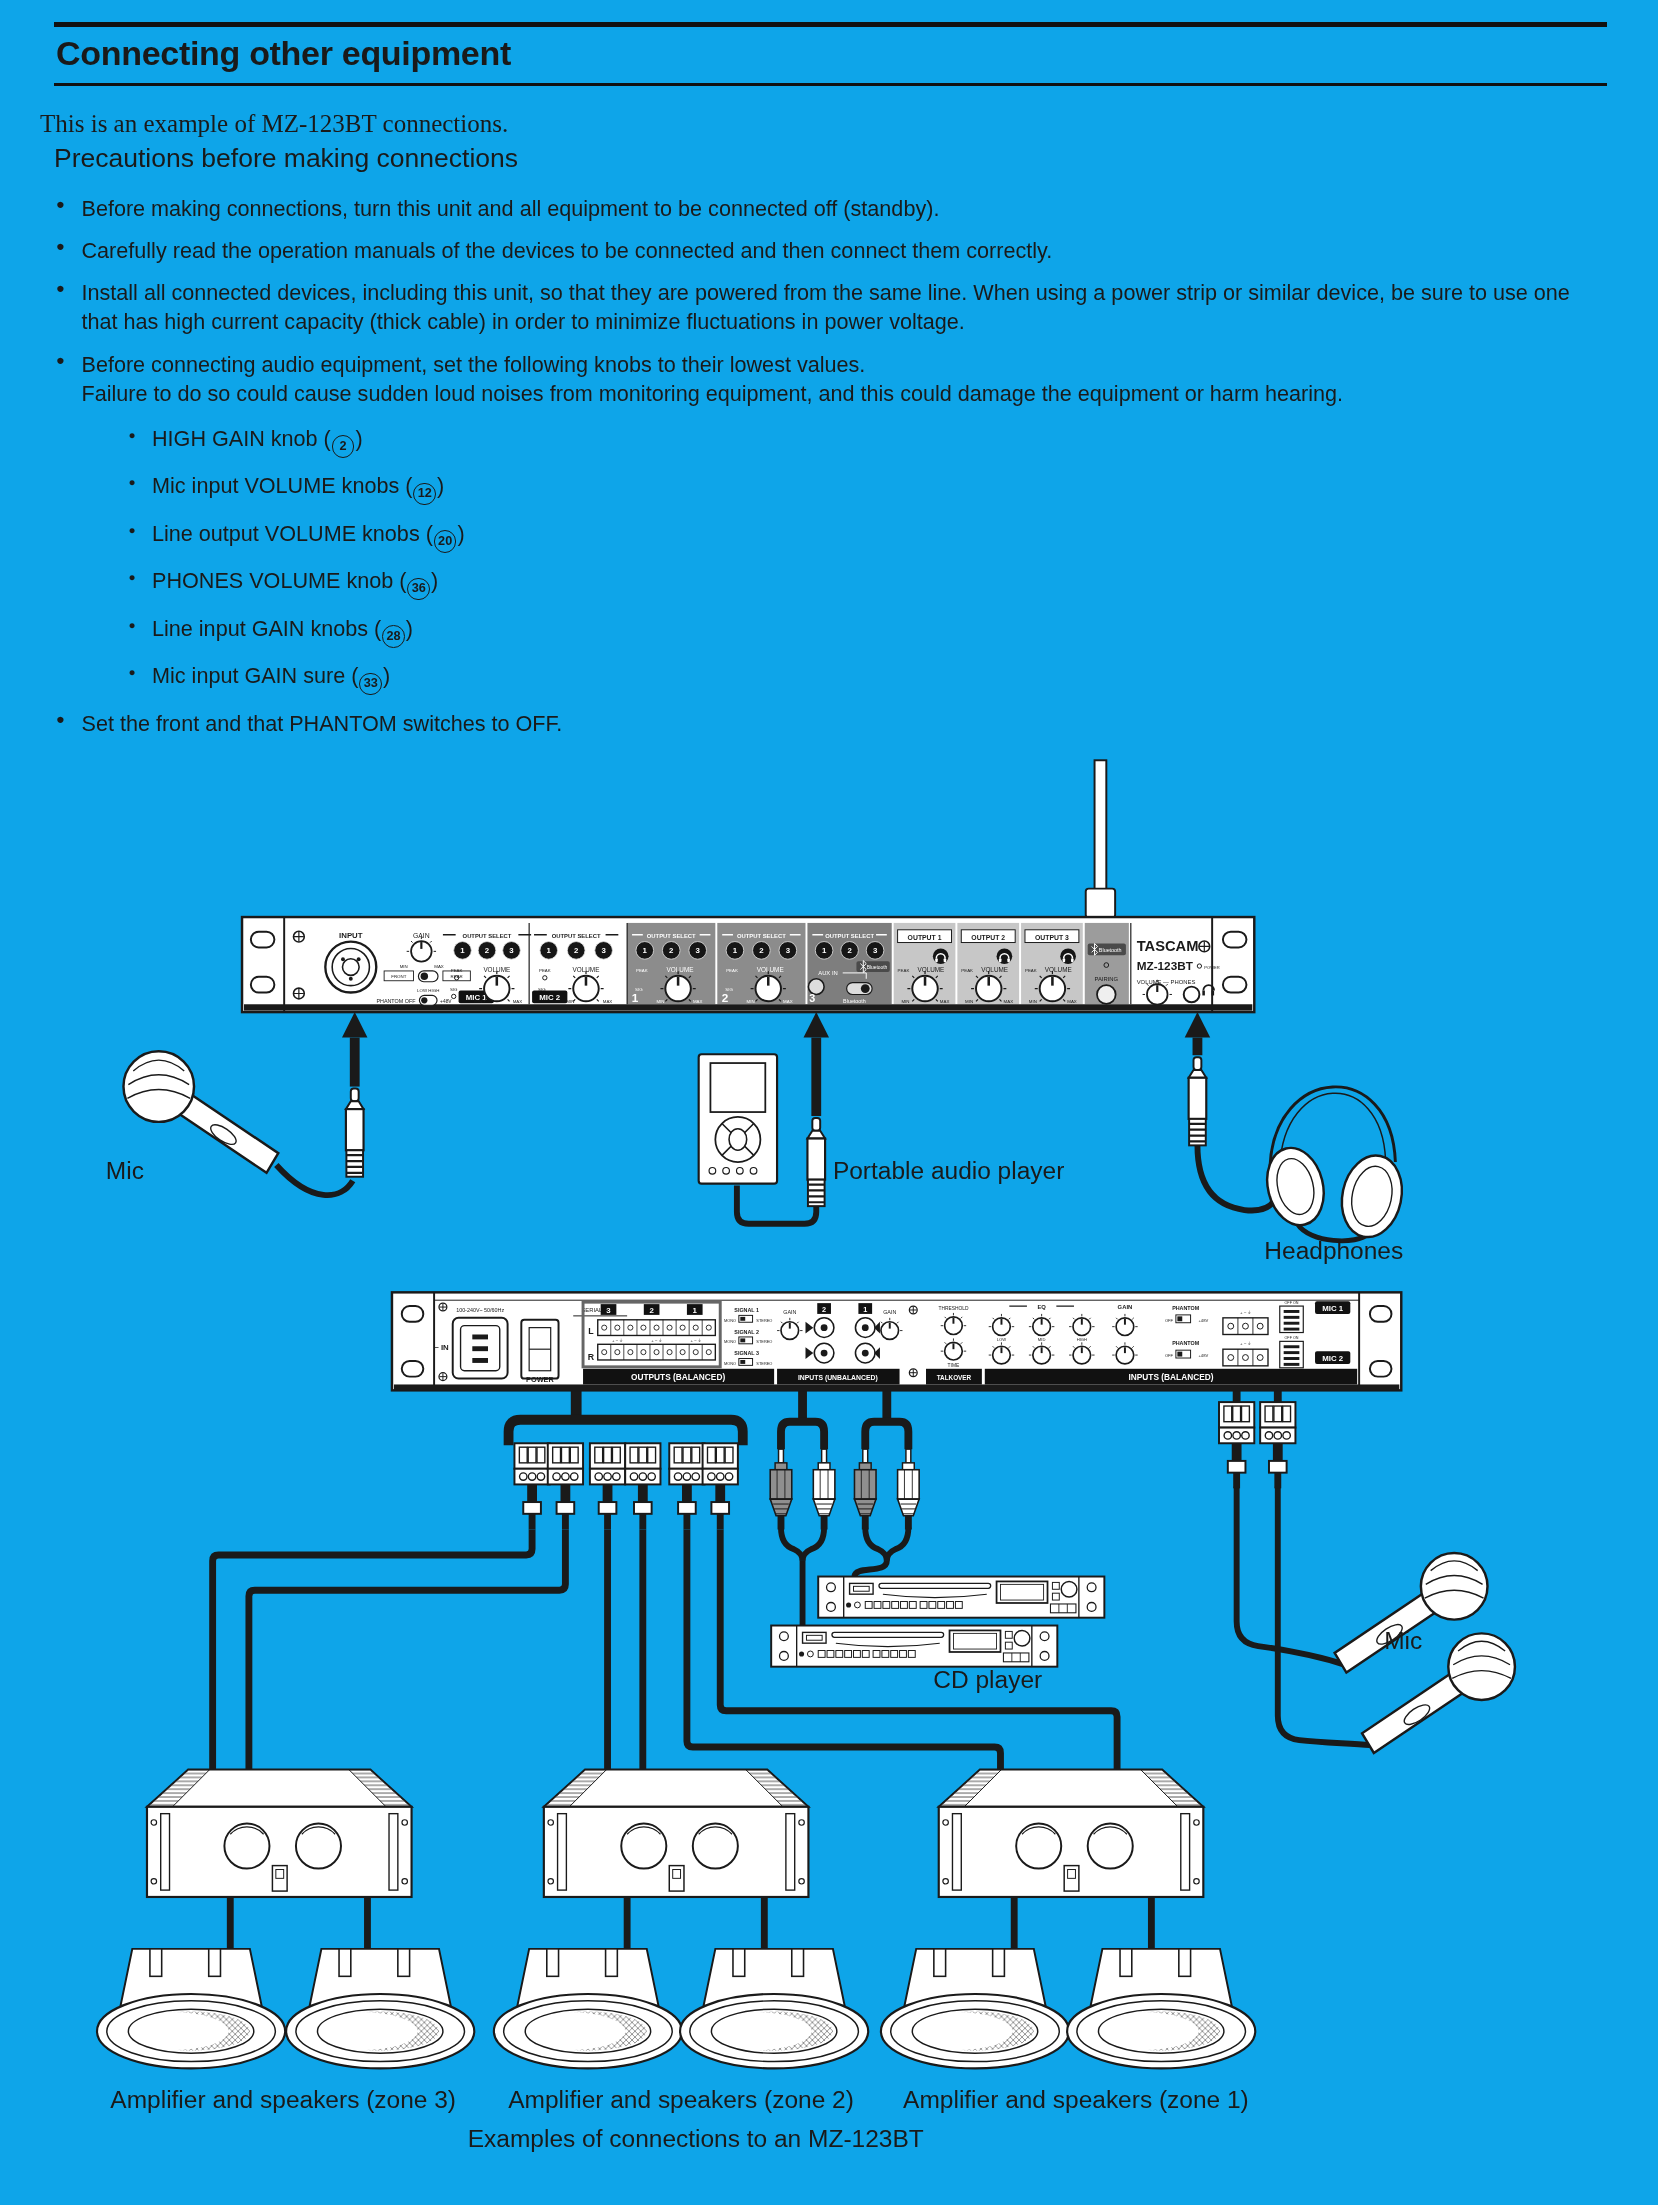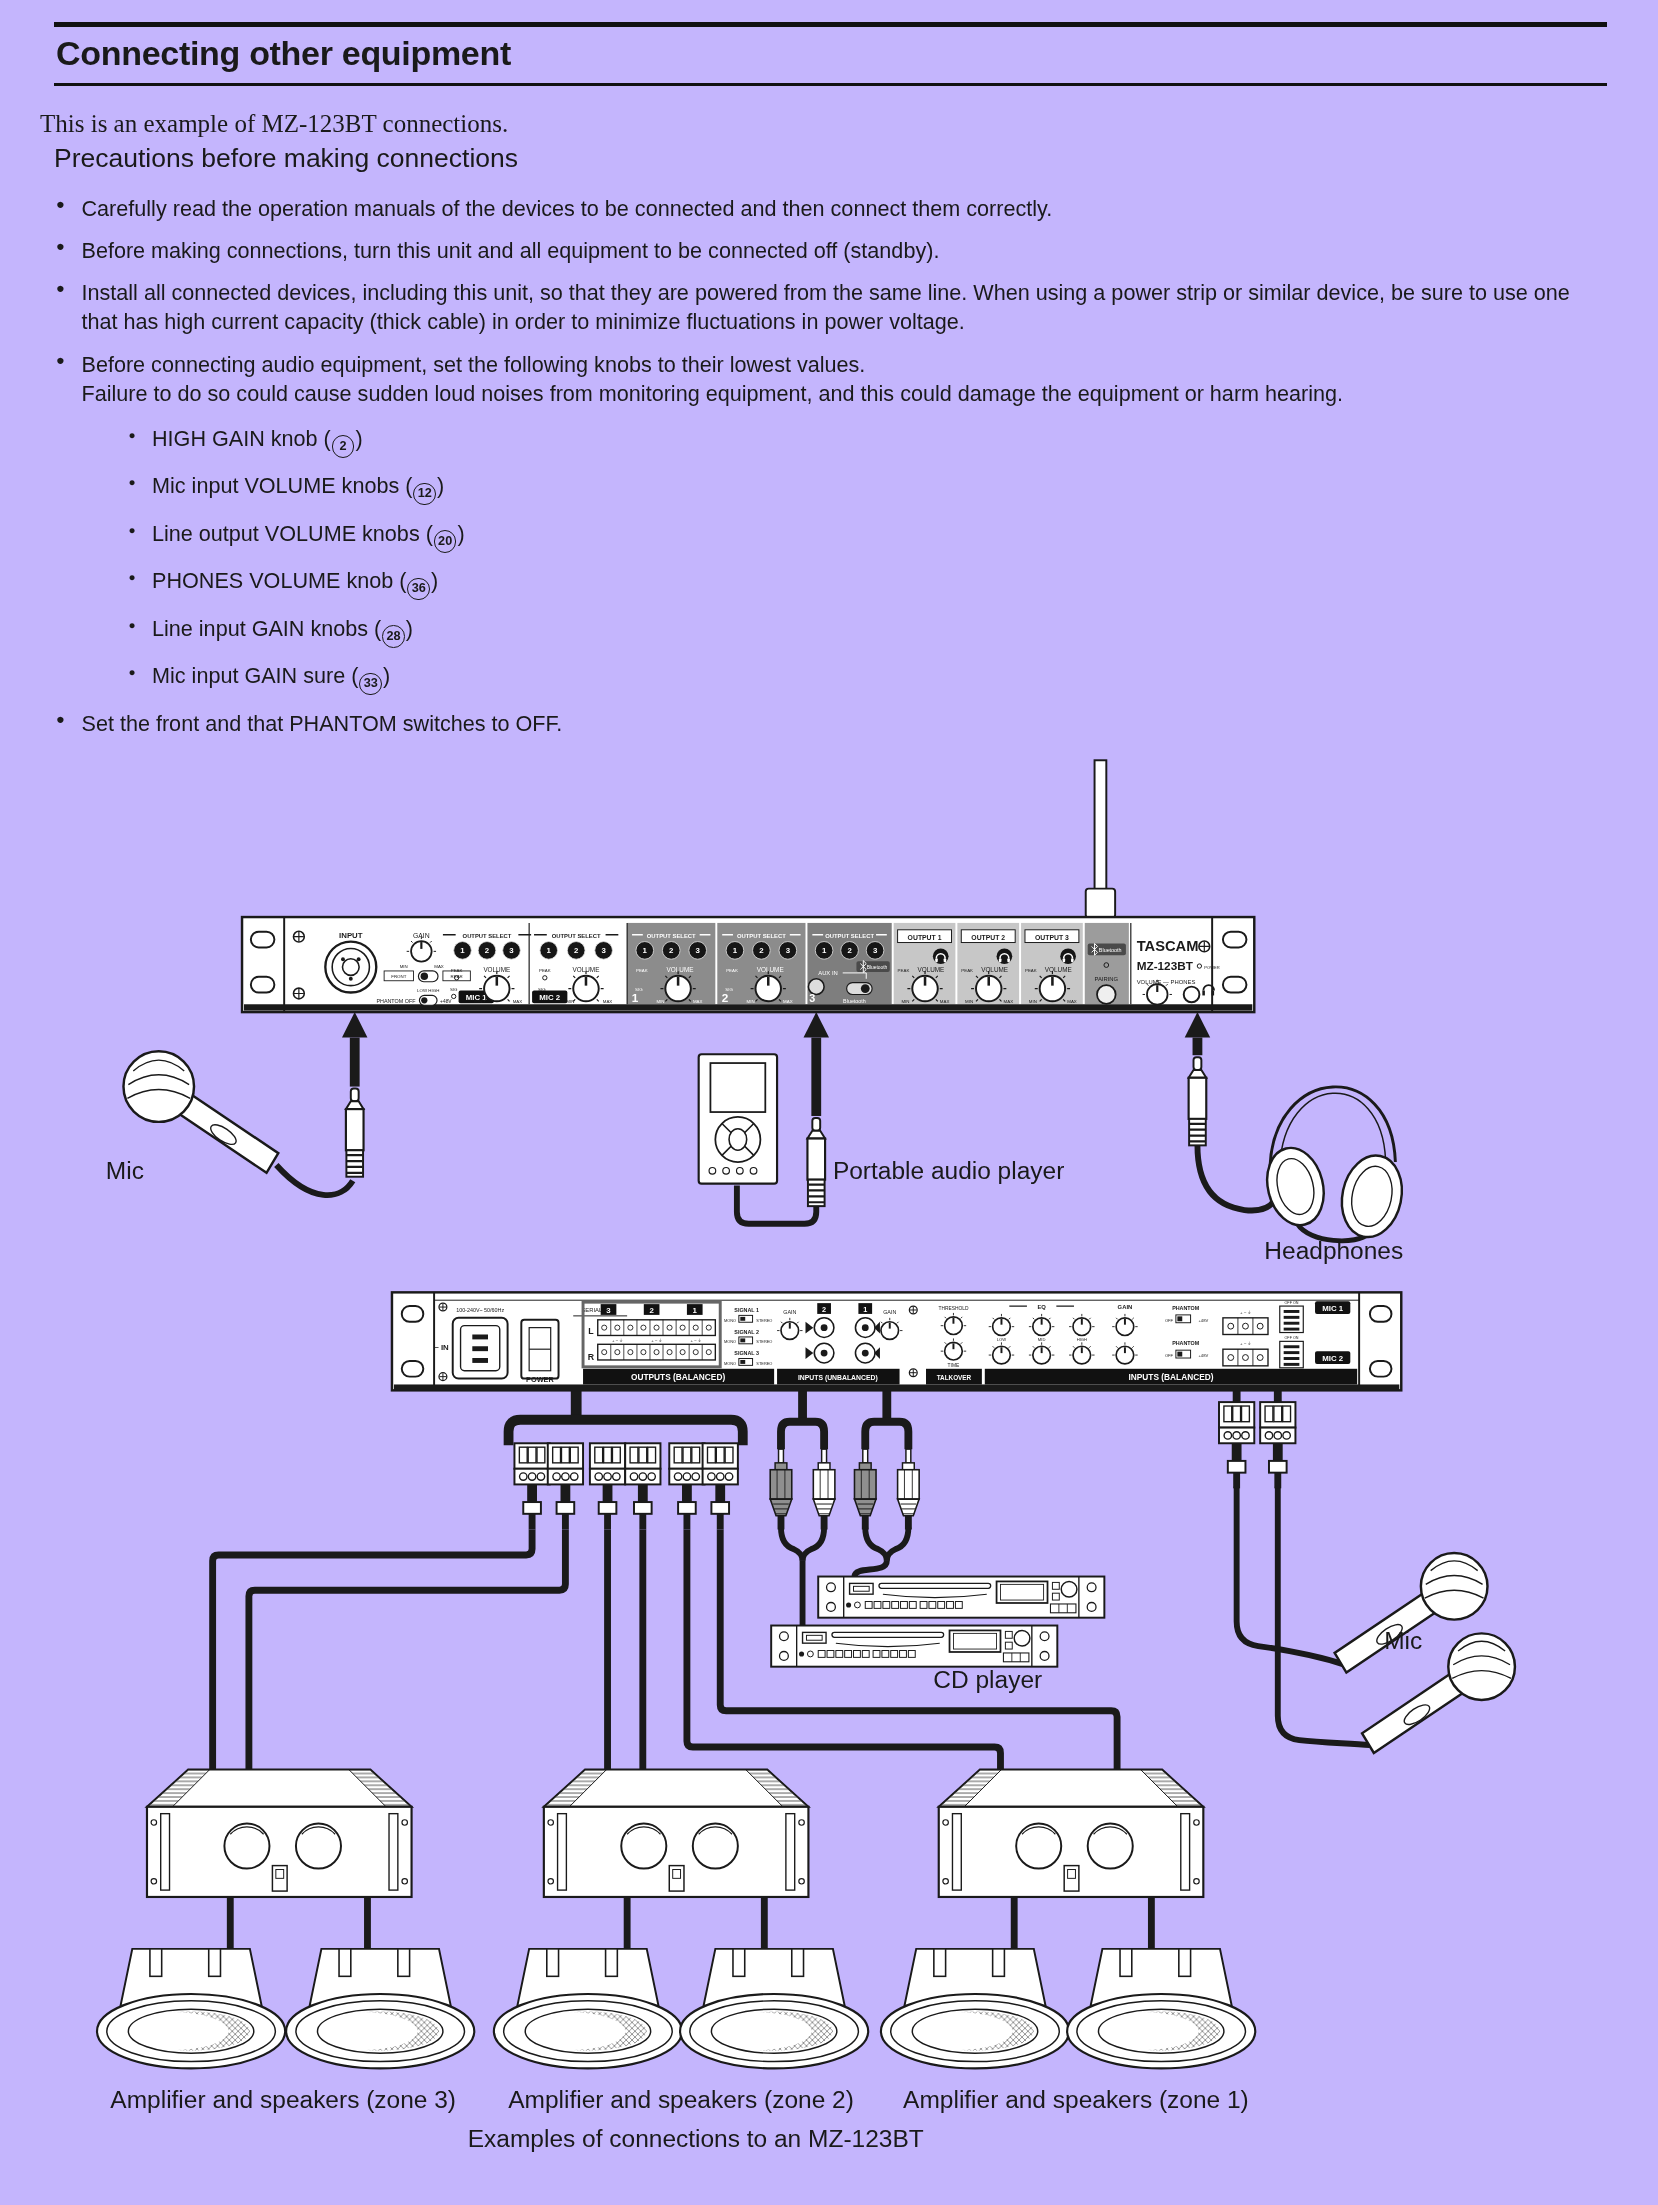--- a/index.html
+++ b/index.html
@@ -1,16 +1,16 @@
 <!DOCTYPE html>
 <html><head>
 <meta charset="utf-8">
 <style>
   html,body{margin:0;padding:0;background:#fff;}
-  .page{position:relative;width:1658px;height:2205px;background:#c4b5fd;color:#1a1a1a;
+  .page{position:relative;width:1658px;height:2205px;background:#0ea5e9;color:#1a1a1a;
         font-family:"Liberation Sans",sans-serif;overflow:hidden;}
   .header{position:absolute;left:54px;top:21.6px;width:1551px;
           border-top:5.9px solid #111;border-bottom:3.9px solid #111;padding:7.8px 0 9.8px 2px;}
   .header h1{margin:0;font-size:34px;font-weight:bold;letter-spacing:-0.3px;}
   .intro{position:absolute;left:40px;top:110px;font-size:25px;font-family:Liberation Serif, serif;}
   .h2{position:absolute;left:54px;top:143px;font-size:26.5px;font-weight:normal;}
   .bullets{position:absolute;left:56px;top:194px;width:1549px;font-size:21.6px;line-height:1.36;}
   ul{list-style:none;margin:0;padding:0;}
   .main>li{position:relative;padding-left:25.5px;margin-bottom:12.7px;}
   .main>li::before{content:"●";position:absolute;left:0;top:1px;font-size:14.7px;}
@@ -32,22 +32,22 @@
 <div class="page">
 
   <div class="header">
     <h1>Connecting other equipment</h1>
   </div>
   <div class="intro">This is an example of MZ-123BT connections.</div>
   <div class="h2">Precautions before making connections</div>
 
   <div class="bullets">
     <ul class="main">
+      <li><span>Before making connections, turn this unit and all equipment to be connected off (standby).</span></li>
       <li><span>Carefully read the operation manuals of the devices to be connected and then connect them correctly.</span></li>
-      <li><span>Before making connections, turn this unit and all equipment to be connected off (standby).</span></li>
       <li><span>Install all connected devices, including this unit, so that they are powered from the same line. When using a power strip or similar device, be sure to use one that has high current capacity (thick cable) in order to minimize fluctuations in power voltage.</span></li>
       <li>
         <span>Before connecting audio equipment, set the following knobs to their lowest values.</span><br>
         <span>Failure to do so could cause sudden loud noises from monitoring equipment, and this could damage the equipment or harm hearing.</span>
         <ul class="sub">
           <li><span>HIGH GAIN knob (</span><span class="circ">2</span><span>)</span></li>
           <li><span>Mic input VOLUME knobs (</span><span class="circ">12</span><span>)</span></li>
           <li><span>Line output VOLUME knobs (</span><span class="circ">20</span><span>)</span></li>
           <li><span>PHONES VOLUME knob (</span><span class="circ">36</span><span>)</span></li>
           <li><span>Line input GAIN knobs (</span><span class="circ">28</span><span>)</span></li>

